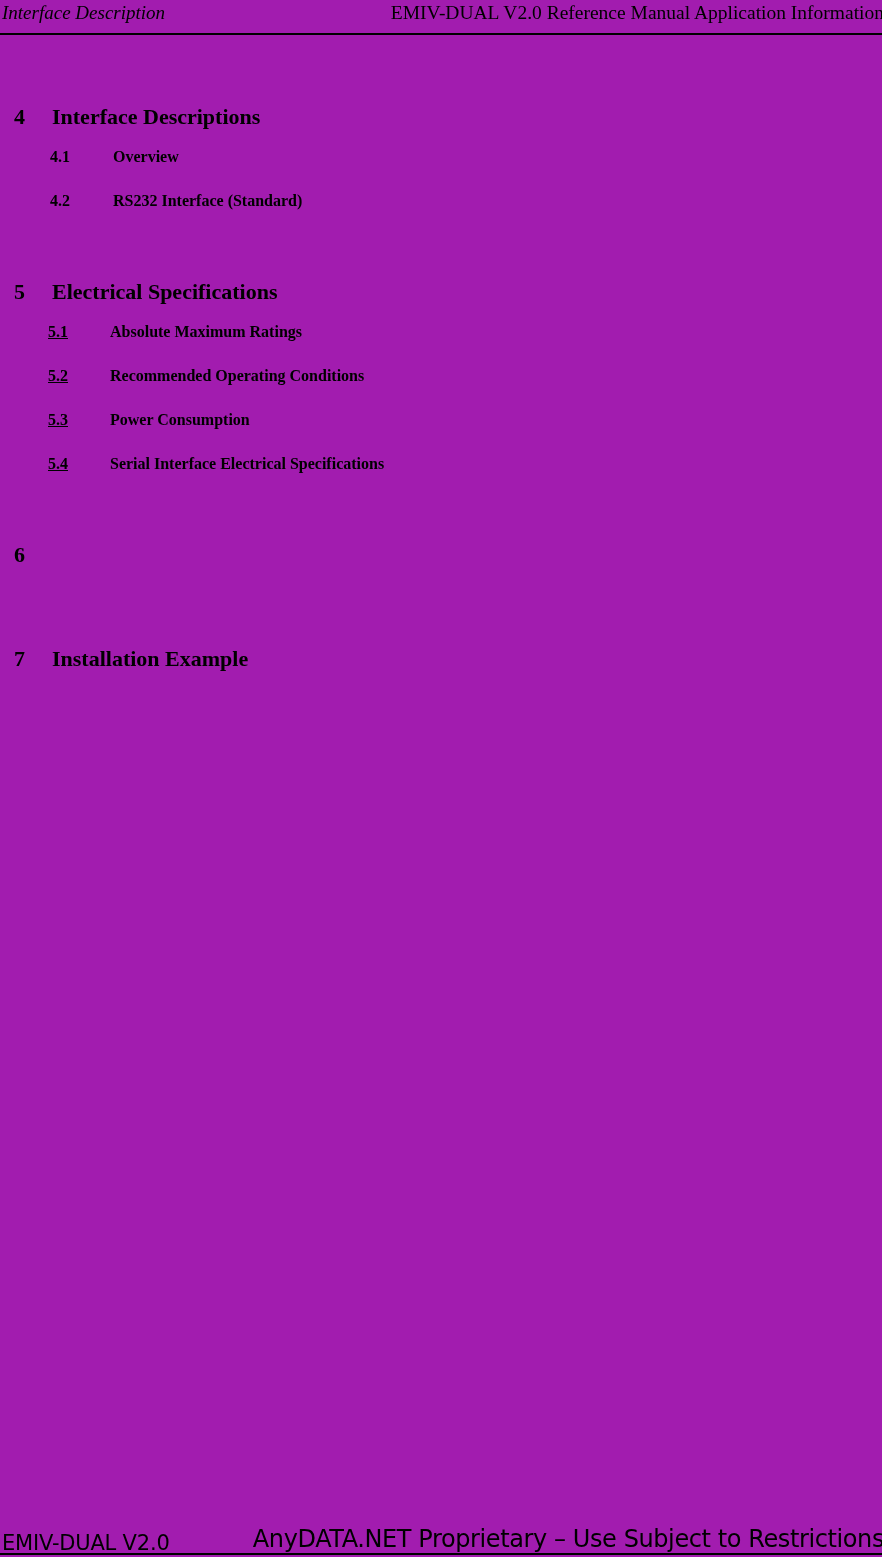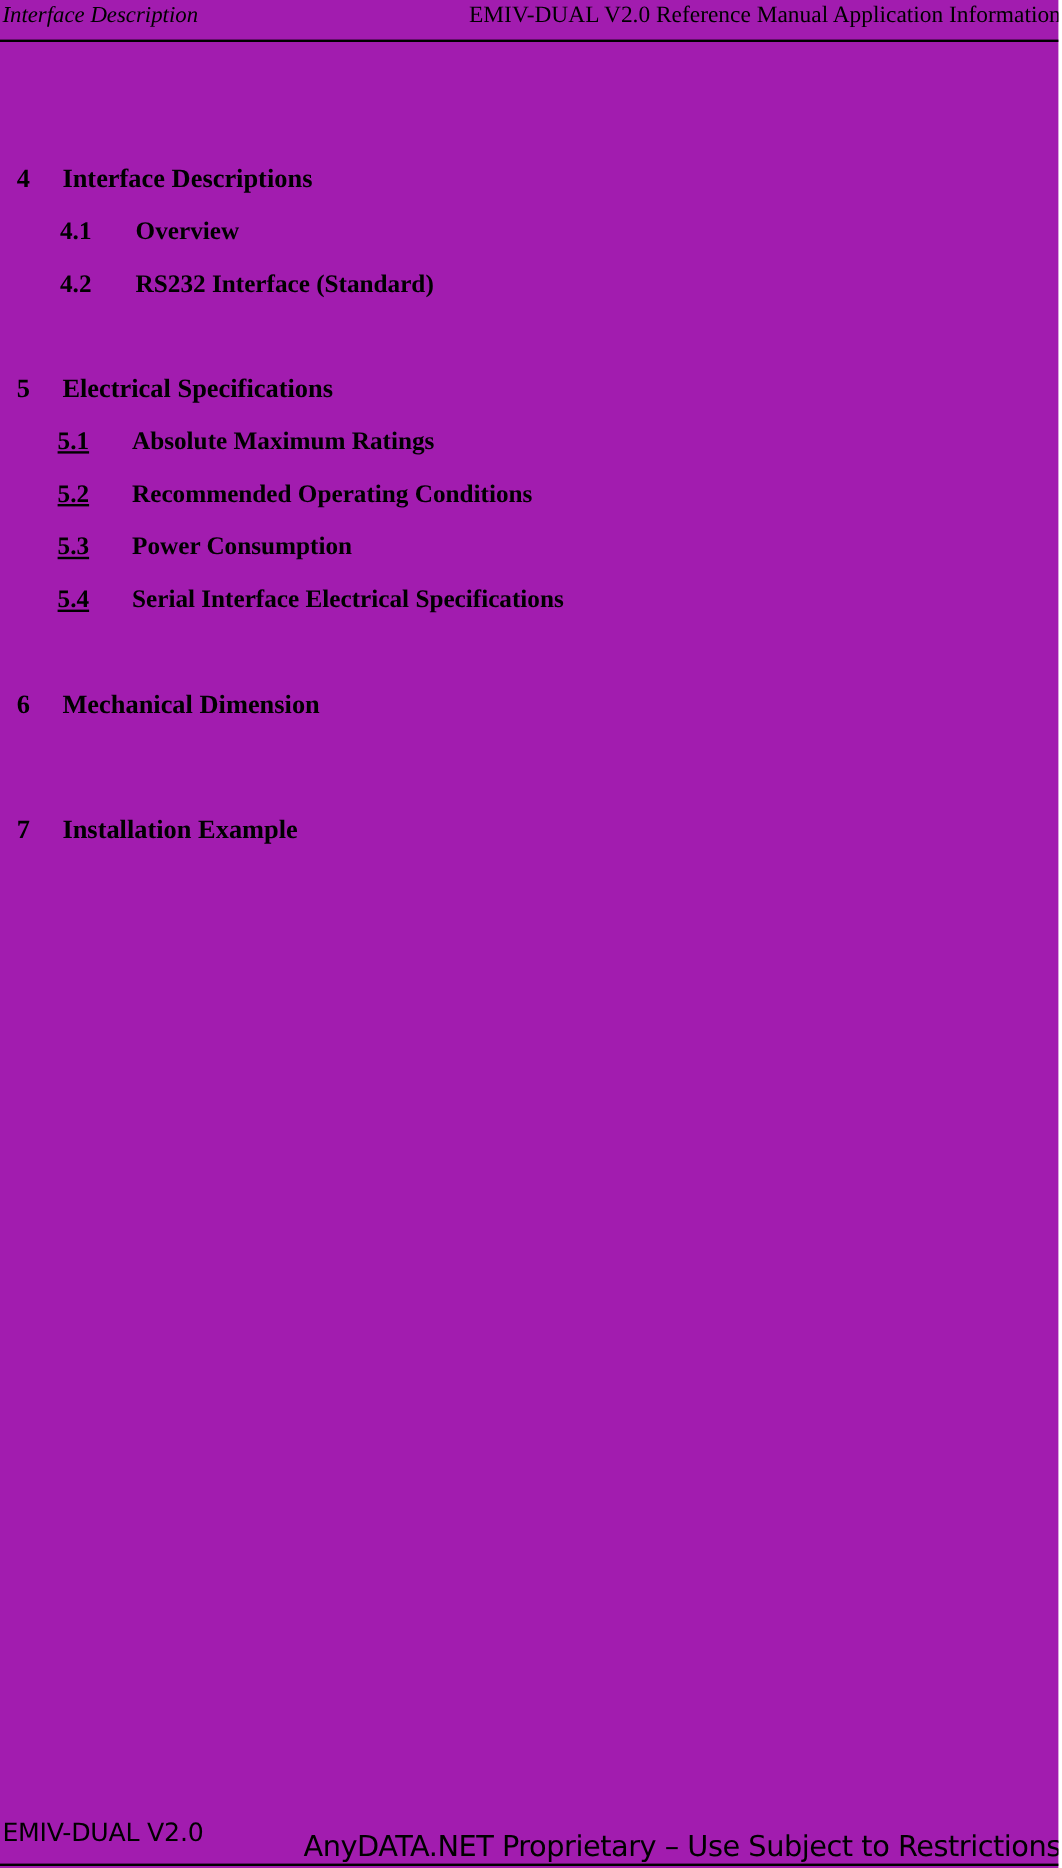--- a/index.html
+++ b/index.html
@@ -72,21 +72,21 @@
     white-space: nowrap;
     height: 44px;
   }
 
   .toc-entry.level-1 {
     font-size: 22px;
     padding-left: 14px;
   }
 
   .toc-entry.level-2 {
-    font-size: 21px;
+    font-size: 16px;
     padding-left: 50px;
   }
 
   .toc-entry.level-2.tight {
     padding-left: 48px;
   }
 
   .toc-entry .num {
     display: inline-block;
   }
@@ -99,21 +99,20 @@
     width: 63px;
   }
 
   .toc-entry.level-2.tight .num {
     width: 62px;
     text-decoration: underline;
   }
 
   .toc-entry .label {
     display: inline-block;
-    margin-top: 32px;
   }
 
   .toc-gap {
     height: 43px;
   }
 
   .toc-gap-small {
     height: 17px;
   }
 
@@ -131,21 +130,21 @@
     left: 0px;
     bottom: 2px;
     width: 885px;
     height: 2px;
     background: #000000;
   }
 
   .footer-left {
     position: absolute;
     left: 2px;
-    bottom: 18px;
+    bottom: 2px;
     font-family: "DejaVu Sans", "Liberation Sans", sans-serif;
     font-size: 21px;
     line-height: 24px;
     letter-spacing: -0.2px;
     white-space: nowrap;
   }
 
   .footer-right {
     position: absolute;
     right: 1px;
@@ -209,21 +208,20 @@
 
     <div class="toc-entry level-2 tight">
       <span class="num">5.4</span>
       <span class="label">Serial Interface Electrical Specifications</span>
     </div>
 
     <div class="toc-gap"></div>
 
     <div class="toc-entry level-1">
       <span class="num">6</span>
-      <span class="label">Mechanical Dimension</span>
     </div>
 
 
     <div class="toc-gap"></div>
     <div class="toc-gap-small"></div>
 
     <div class="toc-entry level-1">
       <span class="num">7</span>
       <span class="label">Installation Example</span>
     </div>

